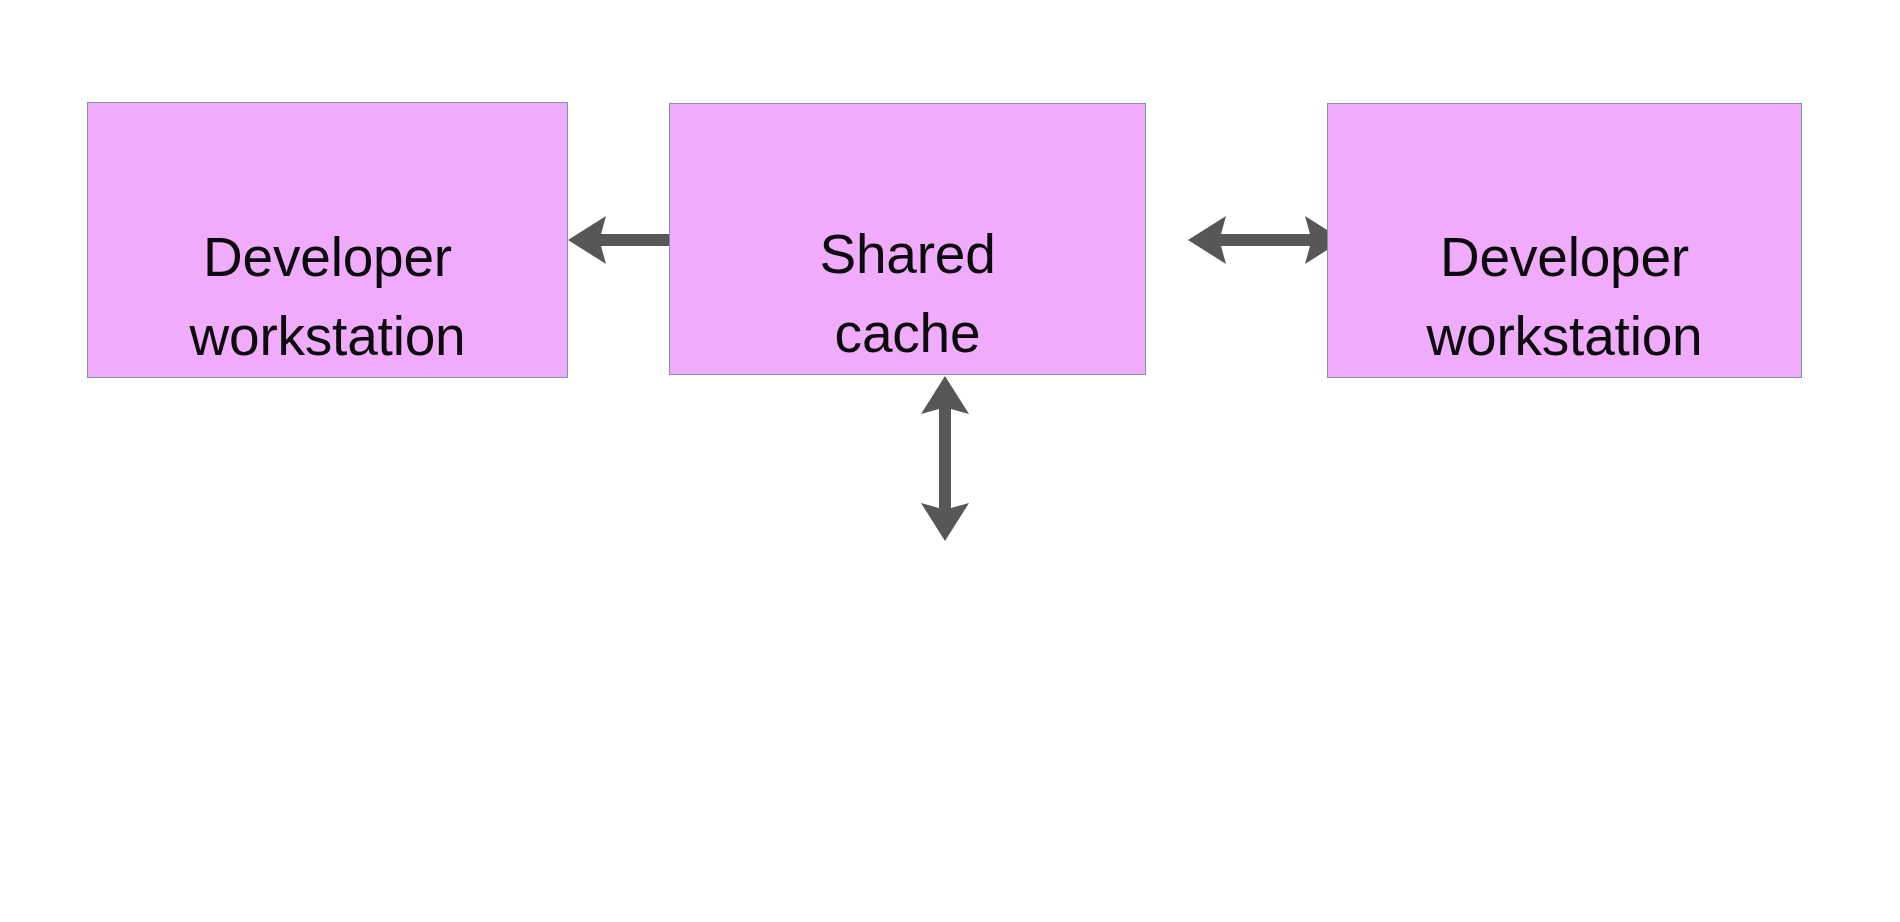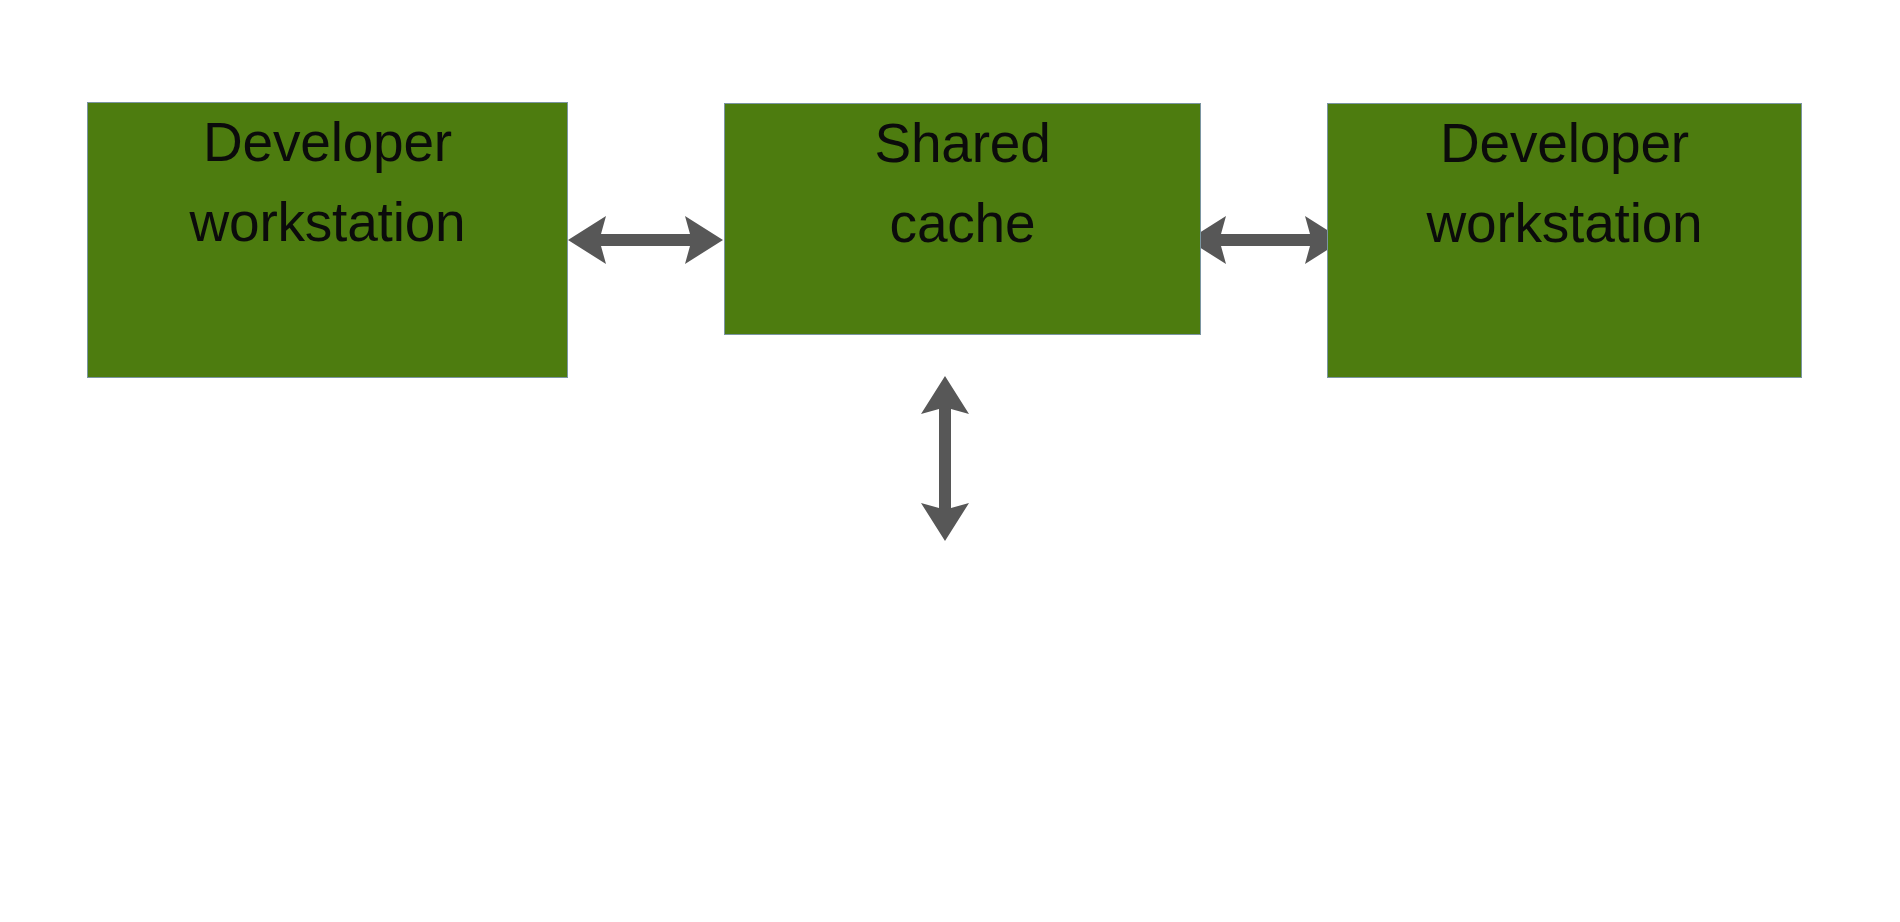--- a/index.html
+++ b/index.html
@@ -18,42 +18,42 @@
   #diagram-canvas {
     position: relative;
     width: 1900px;
     height: 922px;
     background: #ffffff;
   }
 
   .node-box {
     position: absolute;
     box-sizing: border-box;
-    background: #4d7c0f;
+    background: #f0abfc;
     border: 1px solid #7b95a1;
     display: flex;
-    align-items: flex-start;
+    align-items: flex-end;
     justify-content: center;
     text-align: center;
   }
 
   .node-label {
     font-family: "Liberation Sans", sans-serif;
     font-size: 55px;
     line-height: 1.45;
     color: #0b0b0b;
     font-weight: 400;
     letter-spacing: -0.2px;
     white-space: pre-line;
     padding: 0 8px;
   }
 
   
   #node-dev-left  { left: 87px;   top: 102px; width: 481px; height: 276px; }
-  #node-shared    { left: 724px;  top: 103px; width: 477px; height: 232px; }
+  #node-shared    { left: 669px;  top: 103px; width: 477px; height: 272px; }
   #node-dev-right { left: 1327px; top: 103px; width: 475px; height: 275px; }
   #node-ci        { left: 707px;  top: 544px; width: 476px; height: 279px; }
 
   
   #connector-layer {
     position: absolute;
     left: 0;
     top: 0;
     width: 1900px;
     height: 922px;

